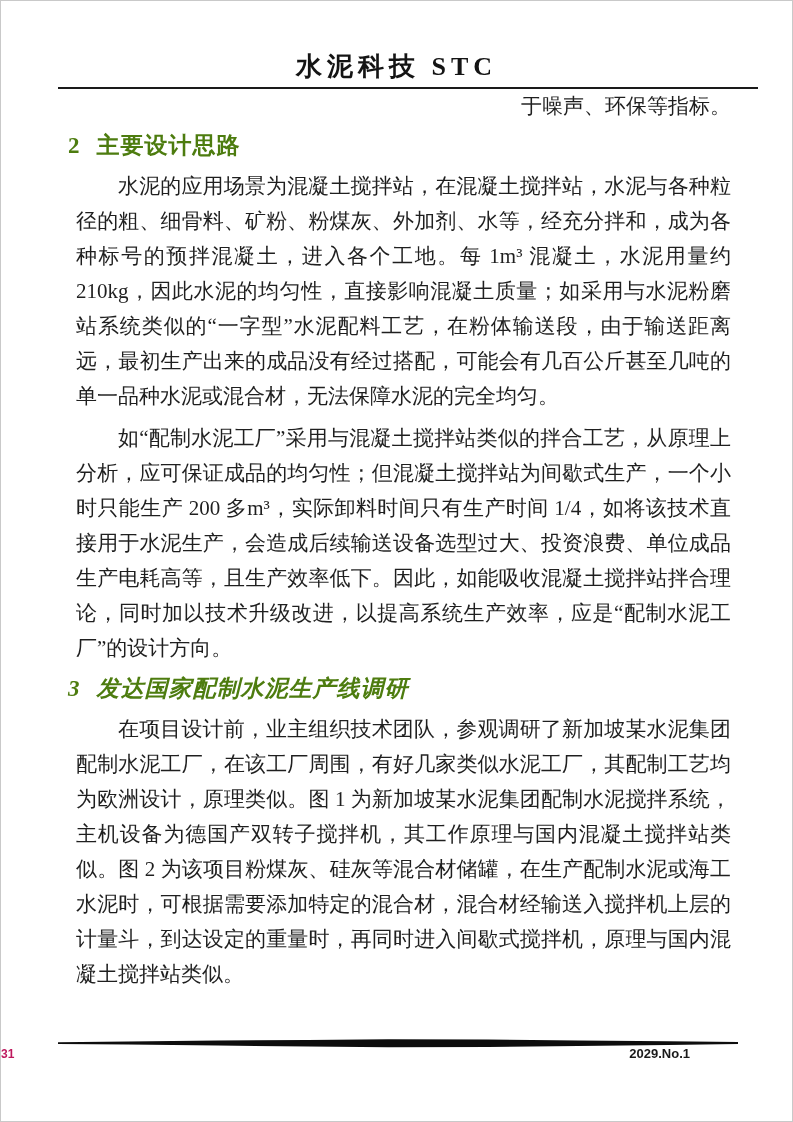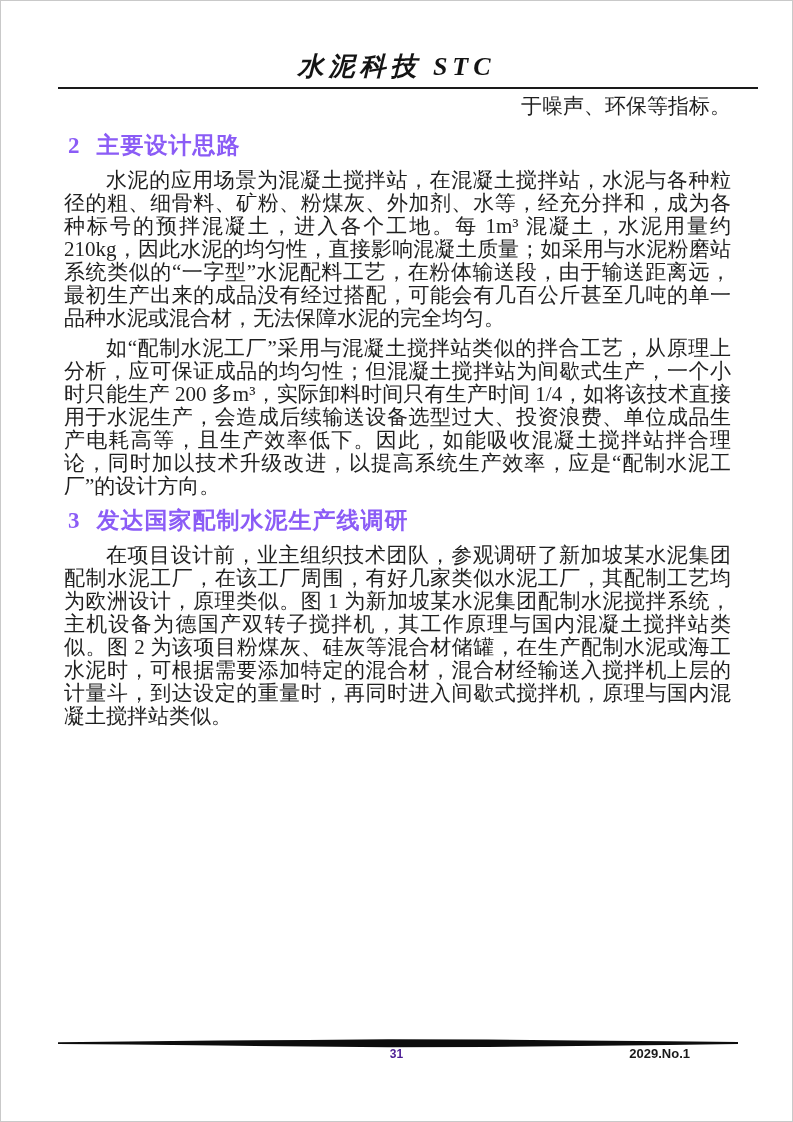--- a/index.html
+++ b/index.html
@@ -19,21 +19,20 @@
     color: #1f1f1f;
   }
   .masthead {
     position: absolute;
     top: 48px;
     left: 0;
     right: 0;
     text-align: center;
     font-size: 26px;
     font-weight: bold;
-    font-style: italic;
     letter-spacing: 5px;
     color: #141414;
   }
   .header-rule {
     position: absolute;
     top: 86px;
     left: 57px;
     width: 700px;
     height: 2px;
     background: #1a1a1a;
@@ -48,58 +47,59 @@
     margin: 0 0 10px 0;
     font-size: 21px;
     line-height: 27px;
     text-align: right;
   }
   .section-heading {
     margin: 0 0 8px 4px;
     font-size: 23px;
     line-height: 31px;
     font-weight: bold;
-    color: #8b5cf6;
+    color: #4d7c0f;
   }
   .sec-num {
     font-family: "Liberation Serif", "DejaVu Serif", serif;
     margin-right: 17px;
   }
   .sec-title {
     font-family: "Liberation Sans", "DejaVu Sans", sans-serif;
     letter-spacing: 1px;
   }
   .para {
-    margin: 0 0 7px 0;
+    margin: 0 0 7px 12px;
     font-size: 21px;
-    line-height: 23px;
+    line-height: 35px;
     text-align: justify;
     text-indent: 2em;
     word-break: normal;
   }
   .sec3-heading {
     margin-top: 5px;
+    font-style: italic;
   }
   .footer-rule {
     position: absolute;
     top: 1038px;
     left: 57px;
     width: 680px;
     height: 9px;
   }
   .footer-page-num {
     position: absolute;
     top: 1046px;
     left: 0;
     right: 0;
-    text-align: center;
+    text-align: left;
     font-family: "Liberation Sans", "DejaVu Sans", sans-serif;
     font-size: 12px;
     font-weight: bold;
-    color: #4c1d95;
+    color: #be185d;
   }
   .footer-issue {
     position: absolute;
     top: 1045px;
     right: 102px;
     font-family: "Liberation Sans", "DejaVu Sans", sans-serif;
     font-size: 13px;
     font-weight: bold;
     color: #1a1a1a;
   }

